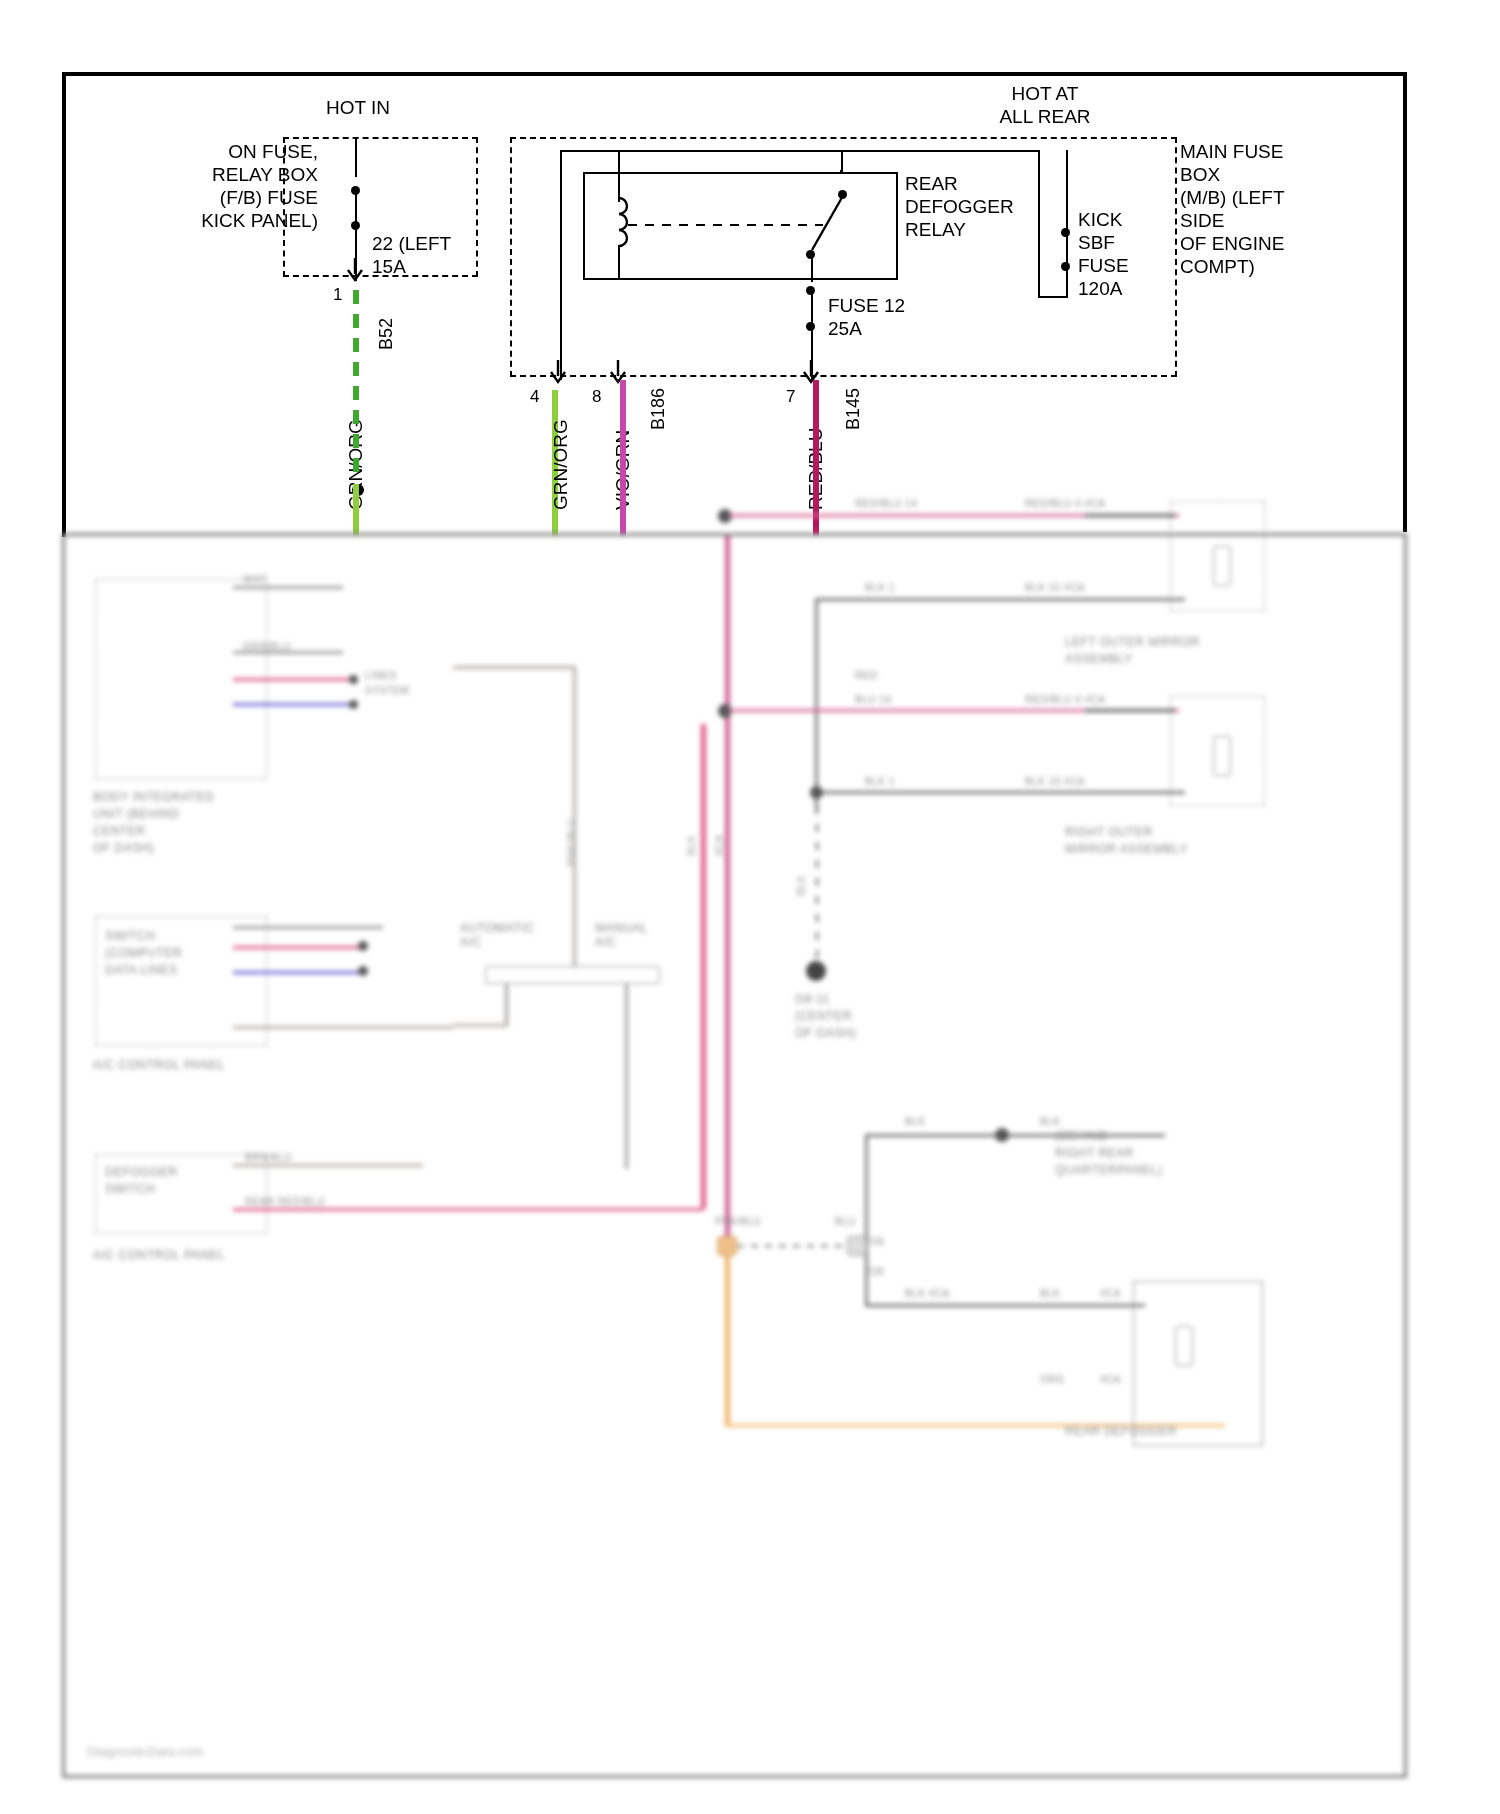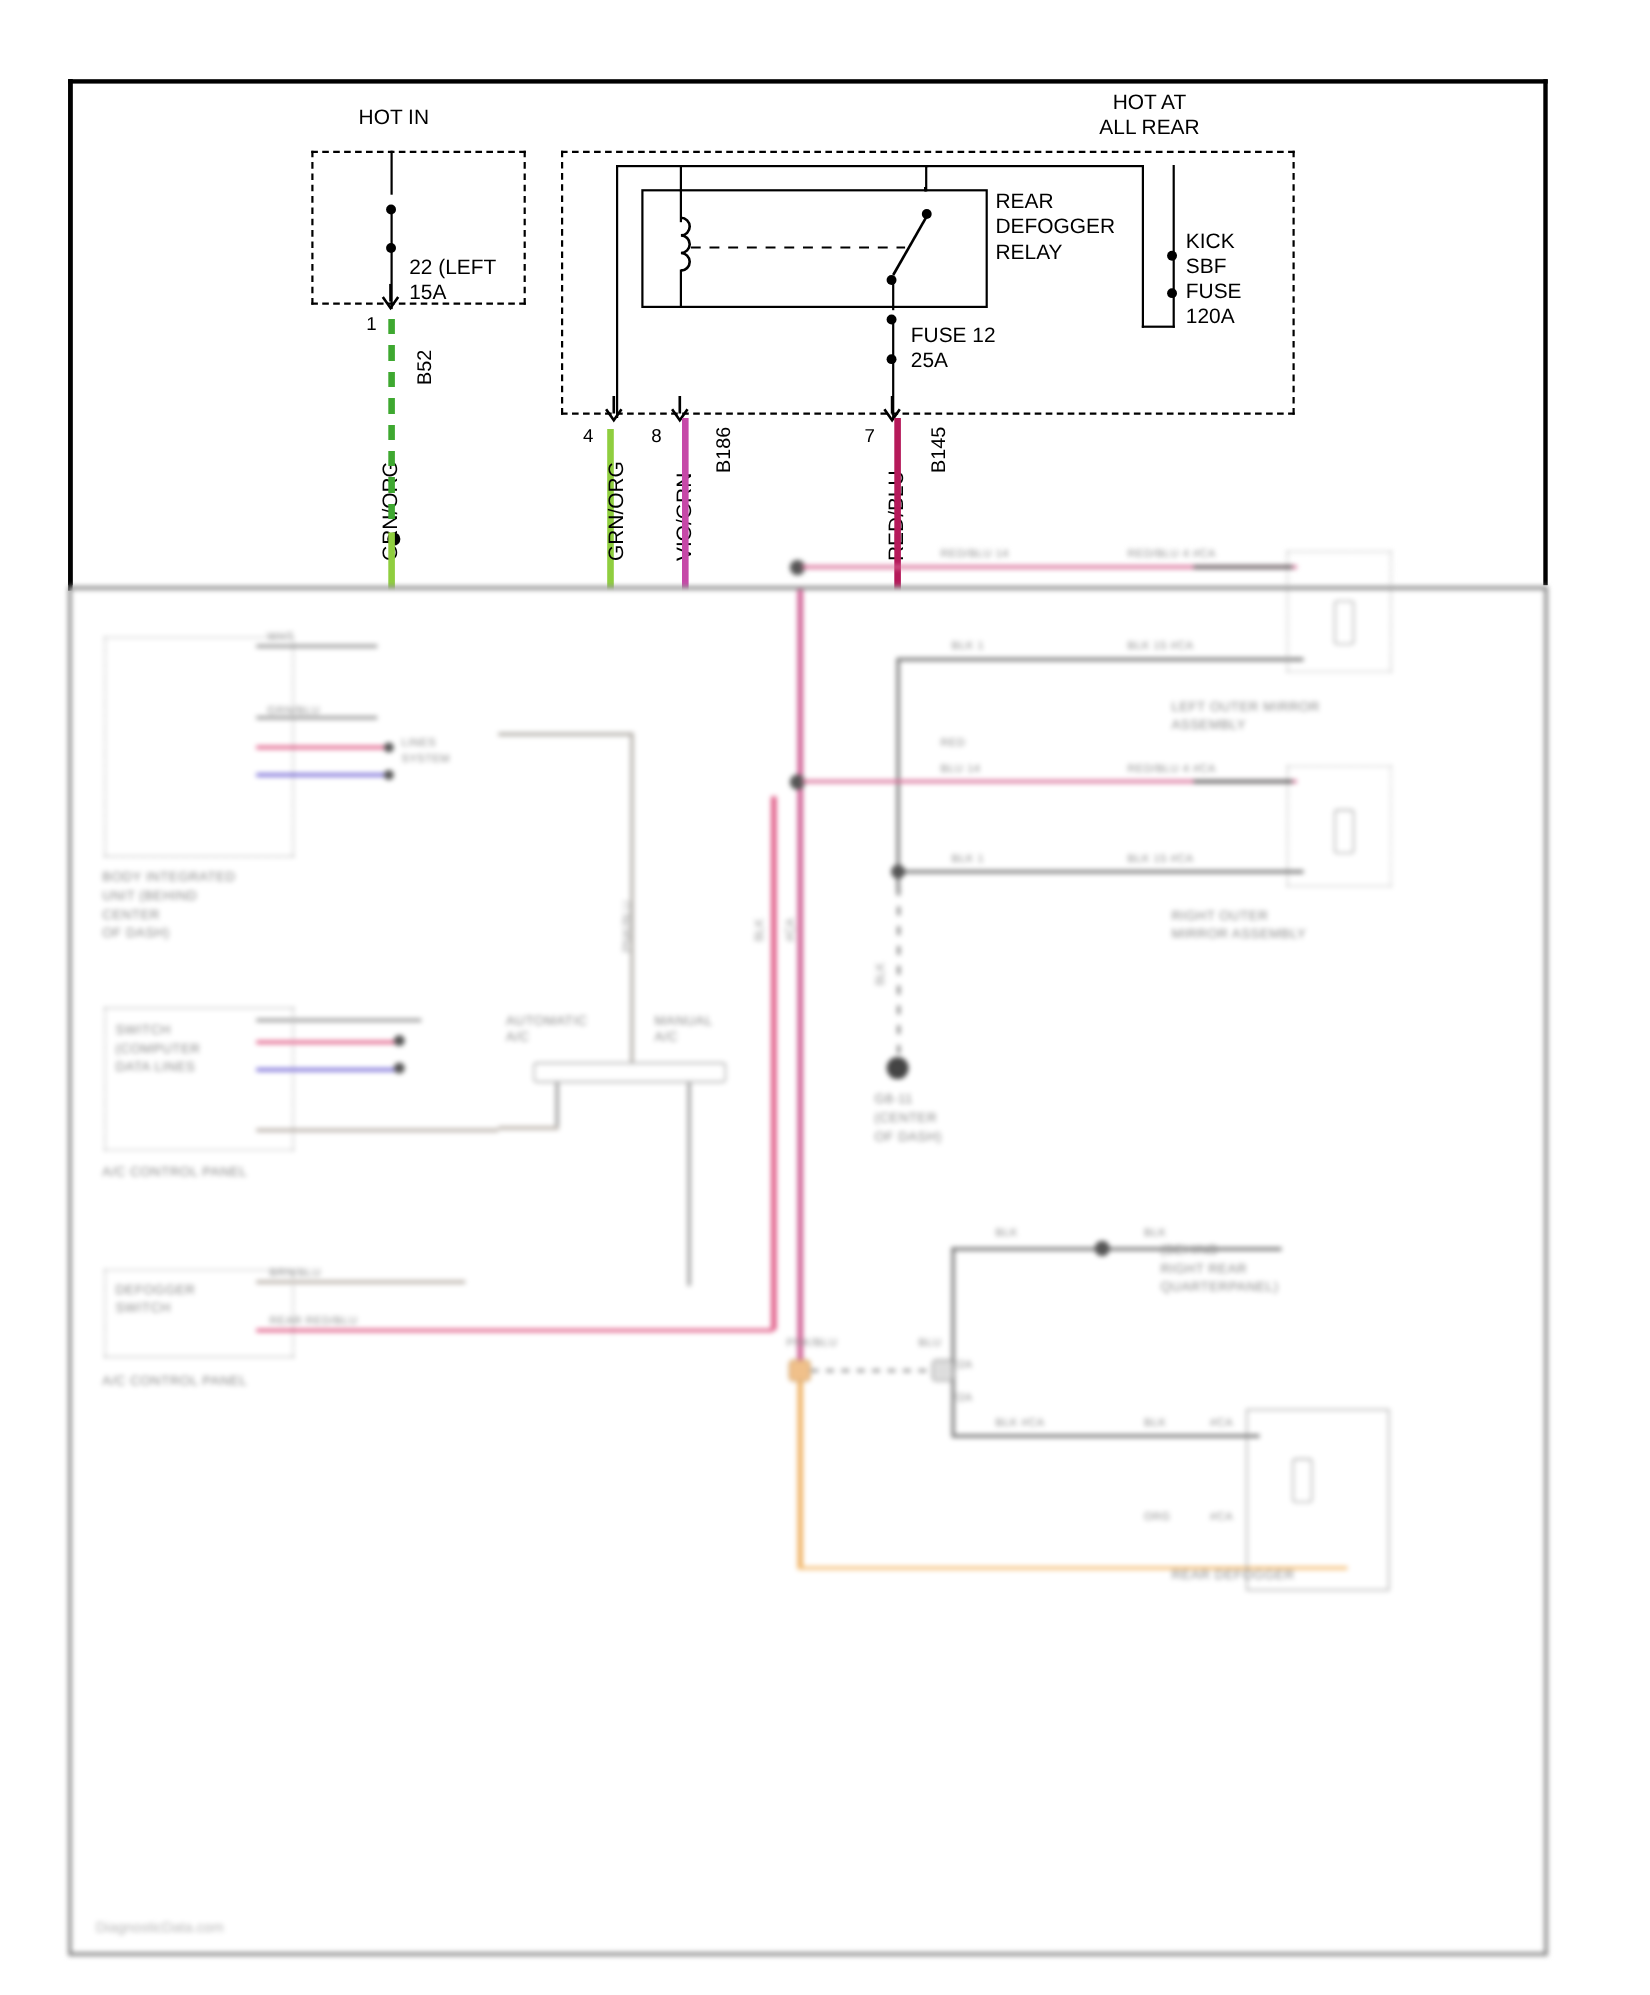--- a/index.html
+++ b/index.html
@@ -59,40 +59,50 @@
 
   <div class="top-frame"></div>
   <div class="left-rail"></div>
 
   <div class="lbl c" style="left:288px;top:96px;width:140px;">HOT IN</div>
 
   <div class="lbl c" style="left:955px;top:82px;width:180px;">HOT AT
 ALL REAR</div>
 
   <div class="dashed" style="left:283px;top:137px;width:195px;height:140px;"></div>
+  <div class="lbl" style="left:148px;top:140px;width:170px;text-align:right;">ON FUSE,
+RELAY BOX
+(F/B) FUSE
+KICK PANEL)</div>
 
   <div class="vline" style="left:355px;top:137px;height:40px;"></div>
   <div class="dot" style="left:351px;top:186px;"></div>
   <div class="dot" style="left:351px;top:221px;"></div>
   <div class="vline" style="left:355px;top:191px;height:32px;"></div>
   <div class="vline" style="left:355px;top:226px;height:55px;"></div>
   <div class="lbl" style="left:372px;top:192px;margin-top:40px;">22 (LEFT
 15A</div>
 
   <div class="lbl" style="left:333px;top:283px;font-size:17px;">1</div>
   <div class="vert" style="left:376px;top:350px;font-size:18px;">B52</div>
   <div class="vert" style="left:345px;top:510px;">GRN/ORG</div>
 
   <div class="wire-grnorg-dash" style="left:353px;top:290px;height:190px;"></div>
   <div class="dot" style="left:352px;top:484px;width:12px;height:12px;"></div>
   <div class="wire" style="left:353px;top:484px;width:6px;height:66px;background:#8fce3f;"></div>
   <div class="wire" style="left:353px;top:544px;width:205px;height:6px;background:#8fce3f;"></div>
   <div class="wire" style="left:552px;top:390px;width:6px;height:160px;background:#8fce3f;"></div>
 
   <div class="dashed" style="left:510px;top:137px;width:667px;height:240px;"></div>
+  <div class="lbl" style="left:1180px;top:140px;">MAIN FUSE
+BOX
+(M/B) (LEFT
+SIDE
+OF ENGINE
+COMPT)</div>
 
   <div class="box" style="left:583px;top:172px;width:315px;height:108px;"></div>
   <div class="lbl" style="left:905px;top:172px;">REAR
 DEFOGGER
 RELAY</div>
 
   <div class="vline" style="left:618px;top:172px;height:30px;"></div>
   <div class="vline" style="left:618px;top:245px;height:35px;"></div>
   <svg style="position:absolute;left:604px;top:196px;" width="30" height="54">
     <path d="M15 2 a8 8 0 1 1 0 16 a8 8 0 1 1 0 16 a8 8 0 1 1 0 16" fill="none" stroke="#000" stroke-width="2.4"></path>

